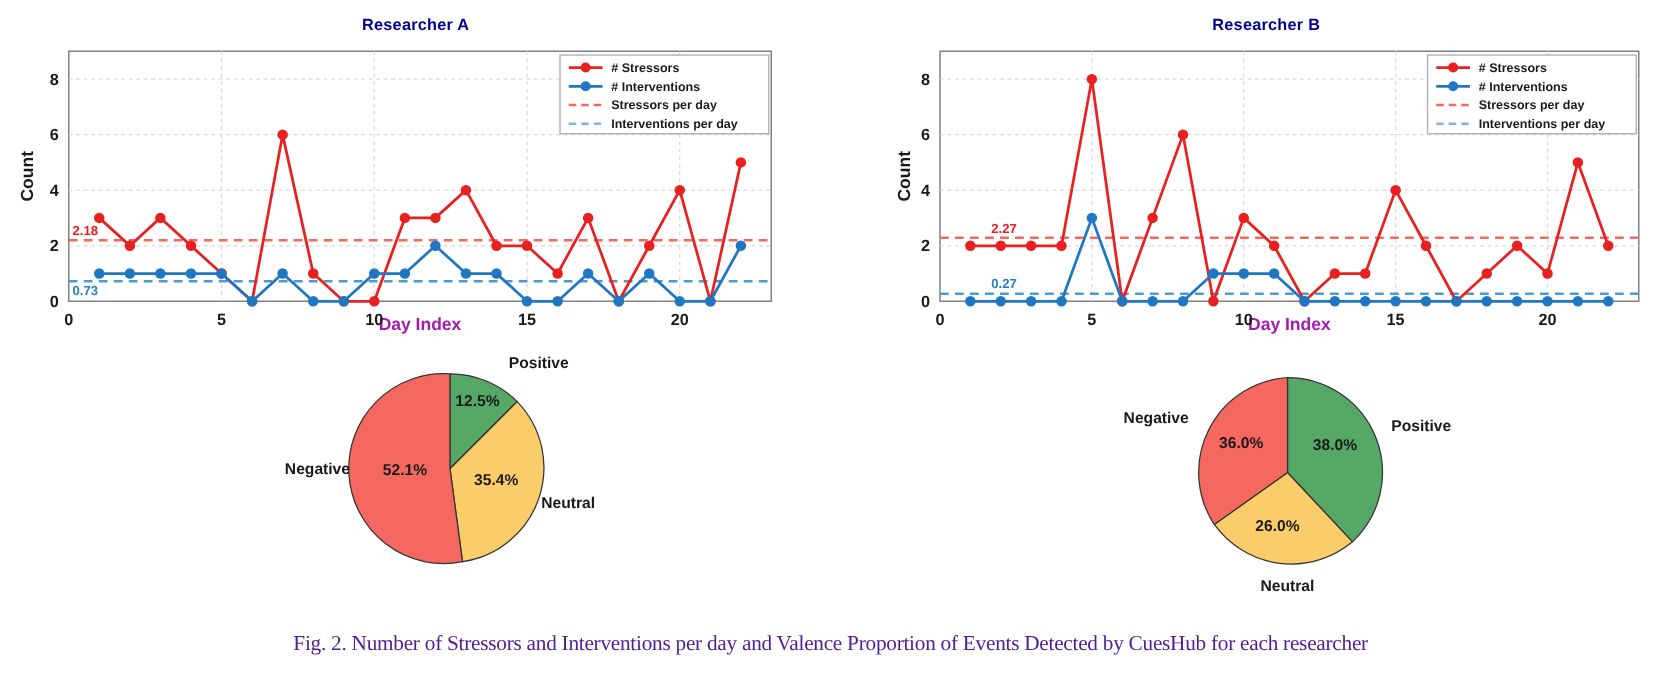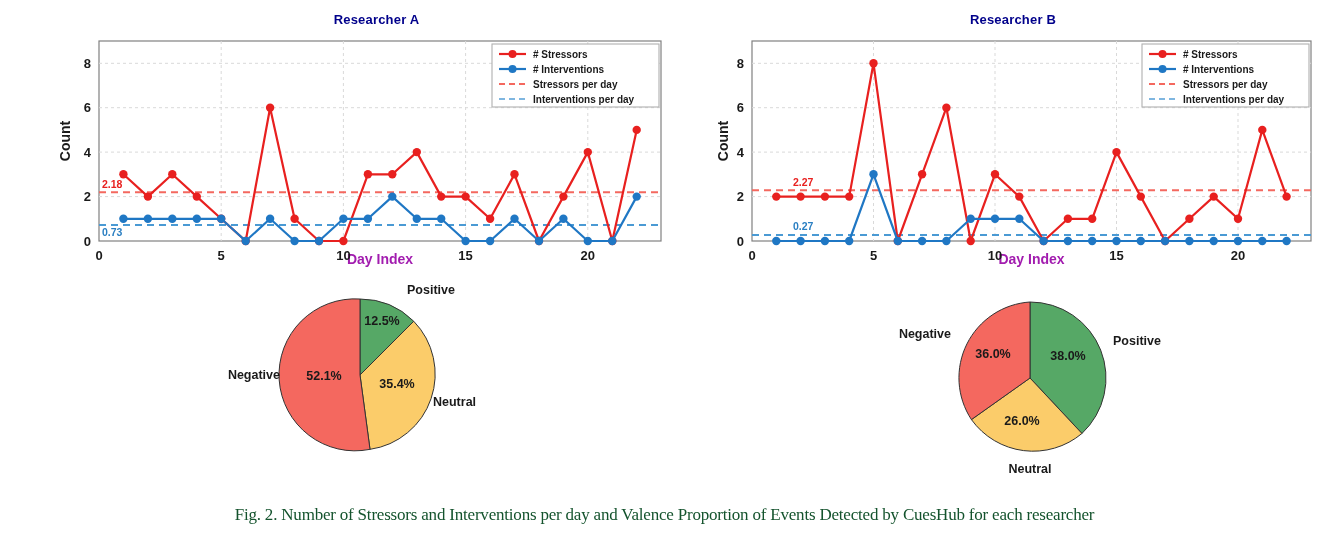--- a/index.html
+++ b/index.html
@@ -24,30 +24,30 @@
     text-align:center;white-space:nowrap;
   }
   .tick-text{font-size:13px;font-weight:bold;fill:#1a1a1a;font-family:"Liberation Sans",sans-serif;}
   .hline-text{font-size:10.5px;font-weight:bold;font-family:"Liberation Sans",sans-serif;}
   .legend-text{font-size:10px;font-weight:bold;fill:#1a1a1a;font-family:"Liberation Sans",sans-serif;}
   .pie-label{font-size:12.5px;font-weight:bold;fill:#1a1a1a;font-family:"Liberation Sans",sans-serif;}
   .pie-pct{font-size:12.5px;font-weight:bold;fill:#1a1a1a;font-family:"Liberation Sans",sans-serif;}
 
   .caption{
     position:absolute;left:0;top:505px;width:1329px;text-align:center;
-    font-family:"Liberation Serif",serif;font-size:17px;color:#14532d;
+    font-family:"Liberation Serif",serif;font-size:17px;color:#4c1d95;
     letter-spacing:-0.2px;
   }
 </style>
 </head>
 <body>
 
 <div class="figure">
 
-  <div class="panel" style="left:0px;top:8px;width:665px;height:262px;margin-left:44px;">
+  <div class="panel" style="left:0px;top:8px;width:665px;height:262px;">
 
     <div class="chart-title" style="left:0;top:4px;">Researcher A</div>
 
     <div class="axis-label-y" style="left:-9px;top:125px;width:60px;text-align:center;">Count</div>
 
     <div class="axis-label-x" style="left:55px;top:243px;width:562px;">Day Index</div>
 
     <svg width="665" height="245" style="position:absolute;left:0;top:0;">
 
       <rect x="55" y="33" width="562" height="200" fill="#ffffff" stroke="#808080" stroke-width="1.2"></rect>

